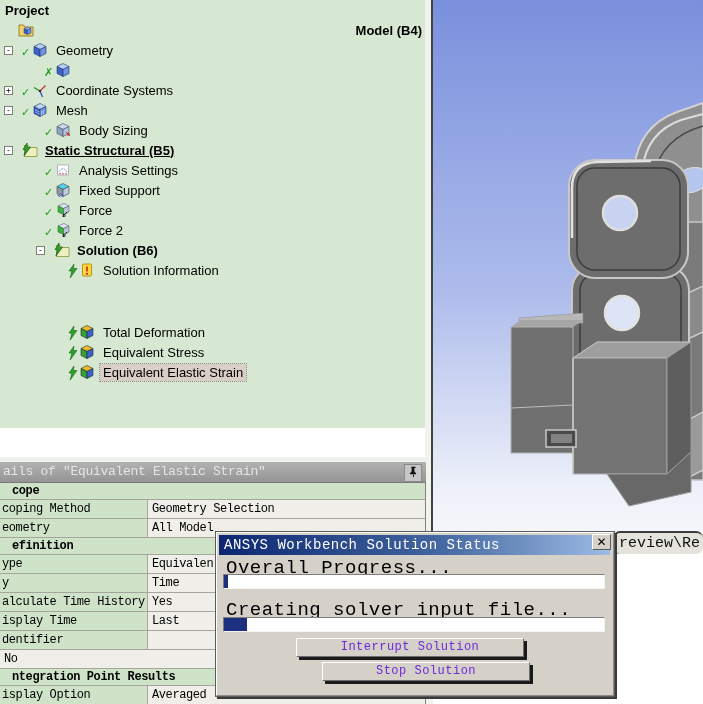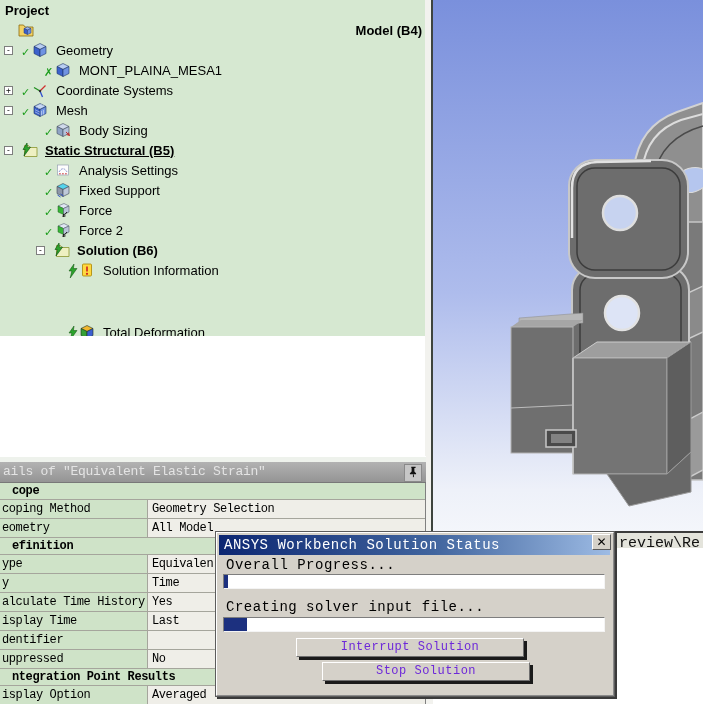--- a/index.html
+++ b/index.html
@@ -1,42 +1,42 @@
 <!DOCTYPE html>
 <html><head>
 <meta charset="utf-8">
 <style>
   html,body{margin:0;padding:0;background:#fff;}
   #root{position:relative;width:703px;height:704px;overflow:hidden;
         font-family:"Liberation Sans",sans-serif;background:#fff;}
 
   
-  .tree{position:absolute;left:0;top:0;width:425px;height:336px;
+  .tree{position:absolute;left:0;top:0;width:425px;height:428px;
         background:#d6e8d1;overflow:hidden;}
   .trow{height:20px;display:flex;align-items:center;white-space:nowrap;
         font-size:13px;color:#000;}
   .trow .lbl{padding:1px 3px;}
   .trow.sel .lbl{background:#d9cfc6;outline:1px dotted #8a8a8a;}
   .exp{width:9px;height:9px;box-sizing:border-box;border:1px solid #7e7e7e;
        background:#fff;font:8px/7px "DejaVu Sans Mono",monospace;text-align:center;
        margin-right:8px;flex:none;color:#111;}
   .mark{width:11px;flex:none;font:bold 11px/11px "DejaVu Sans",sans-serif;
         color:#1a9c1a;transform:translateY(2px);}
   .ticon{width:17px;height:16px;flex:none;margin-right:4px;}
   .b{font-weight:bold;} .u{text-decoration:underline;}
 
   
   .vsep{position:absolute;left:425px;top:0;width:8px;height:704px;background:#f2f2ee;}
   .vline{position:absolute;left:431px;top:0;width:2px;height:533px;background:#3e443e;}
   .viewport{position:absolute;left:433px;top:0;width:270px;height:533px;
             background:linear-gradient(#7a90dc,#aebcec 55%,#eef1f9 92%,#f4f6fb);}
-  .tabstrip{position:absolute;left:613px;top:531px;width:90px;height:17px;
+  .tabstrip{position:absolute;left:613px;top:531px;width:90px;height:23px;
             background:#e4e4dc;border-top:2px solid #3c3c3c;border-left:2px solid #3c3c3c;
             box-sizing:border-box;font:15px/21px "Liberation Mono","DejaVu Sans Mono",monospace;
-            color:#111;padding-left:4px;overflow:hidden;}
+            color:#111;padding-left:4px;overflow:hidden;border-radius:7px;}
   .white-br{position:absolute;left:613px;top:554px;width:90px;height:150px;background:#fff;}
 
   
   .details{position:absolute;left:0;top:456px;width:426px;height:248px;overflow:hidden;
            font-family:"Liberation Mono","DejaVu Sans Mono",monospace;}
   .dgap{height:5px;background:#eef2ec;border-top:1px solid #fff;}
   .dhead{height:20px;background:linear-gradient(#b2b2b2,#949494);
          border-bottom:1px solid #787878;color:#e4e4e4;
          font-size:13px;line-height:20px;padding-left:3px;position:relative;
          letter-spacing:-0.3px;white-space:nowrap;}
@@ -61,21 +61,21 @@
        border-right:1px solid #8a8a8a;border-bottom:1px solid #8a8a8a;}
   .dlg-title{position:absolute;left:3px;right:4px;top:3px;height:20px;
        background:linear-gradient(90deg,#0c2672,#41659e 55%,#9dbbe4);
        color:#fff;font-weight:normal;font-size:14px;line-height:20px;padding-left:5px;
        letter-spacing:.5px;white-space:nowrap;overflow:hidden;}
   .dlg-close{position:absolute;right:3px;top:2px;width:19px;height:16px;
        background:#d5d1c9;border-top:1px solid #fff;border-left:1px solid #fff;
        border-right:1.5px solid #5a5a5a;border-bottom:1.5px solid #5a5a5a;
        font:bold 12px/15px "DejaVu Sans",sans-serif;text-align:center;color:#000;
        box-sizing:border-box;cursor:default;}
-  .dlg-lab{position:absolute;left:10px;font-size:14px;letter-spacing:.5px;color:#000;}
+  .dlg-lab{position:absolute;left:10px;font-size:19px;letter-spacing:.5px;color:#000;}
   .pbar{position:absolute;left:7px;right:9px;height:15px;background:#fff;
        border-top:1.5px solid #7e7e7e;border-left:1.5px solid #7e7e7e;
        border-bottom:1px solid #f4f4f4;border-right:1px solid #f4f4f4;box-sizing:border-box;}
   .pfill{height:100%;background:#1c307f;}
   .dlg-btn{position:absolute;height:19px;background:#d5d1c9;
        border-top:1px solid #fff;border-left:1px solid #fff;
        border-right:1.5px solid #6e6e6e;border-bottom:1.5px solid #6e6e6e;
        box-shadow:3px 3px 0 #1a1a1a;box-sizing:border-box;
        font-size:12px;letter-spacing:.5px;text-align:center;line-height:17px;color:#6d28d9;
        cursor:default;}
@@ -108,21 +108,20 @@
           </svg></span>
         <span class="lbl">Geometry</span>
       </div>
       <div class="trow" style="padding-left: 44px;">
         <span class="mark">✗</span>
         <span class="ticon"><svg width="16" height="16" viewBox="0 0 16 16">
             <polygon points="2,4.5 8,1.5 14,4.5 8,7.5" fill="#b9cef2" stroke="#1c3366" stroke-width=".6"></polygon>
             <polygon points="2,4.5 8,7.5 8,14.5 2,11.5" fill="#3c62cc" stroke="#1c3366" stroke-width=".6"></polygon>
             <polygon points="14,4.5 8,7.5 8,14.5 14,11.5" fill="#7093e2" stroke="#1c3366" stroke-width=".6"></polygon>
           </svg></span>
-        <span class="lbl">MONT_PLAINA_MESA1</span>
       </div>
       <div class="trow" style="padding-left: 4px;">
         <span class="exp">+</span>
         <span class="mark">✓</span>
         <span class="ticon"><svg width="16" height="16" viewBox="0 0 16 16">
             <line x1="8" y1="9" x2="13.5" y2="3.5" stroke="#d03030" stroke-width="1.3"></line>
             <line x1="8" y1="9" x2="2" y2="5.5" stroke="#209020" stroke-width="1.3"></line>
             <line x1="8" y1="9" x2="10.5" y2="15" stroke="#3050d0" stroke-width="1.3"></line>
             <circle cx="8" cy="9" r="1.2" fill="#303030"></circle>
           </svg></span>
@@ -229,20 +228,31 @@
       <div class="trow" style="padding-left: 68px;">
         <span class="mark"><svg width="10" height="14" viewBox="0 0 10 14">
             <polygon points="6,0 1,7 3.8,7 2.2,14 9,4.5 5.4,4.5" fill="#2ba32b" stroke="#0c4c0c" stroke-width=".5"></polygon>
           </svg></span>
         <span class="ticon"><svg width="16" height="16" viewBox="0 0 16 16">
             <polygon points="2,4.5 8,1.5 14,4.5 8,7.5" fill="#f0b830" stroke="#203020" stroke-width=".6"></polygon>
             <polygon points="2,4.5 8,7.5 8,14.5 2,11.5" fill="#35a035" stroke="#203020" stroke-width=".6"></polygon>
             <polygon points="14,4.5 8,7.5 8,14.5 14,11.5" fill="#3c5fd0" stroke="#203020" stroke-width=".6"></polygon>
           </svg></span>
         <span class="lbl">Equivalent Stress</span>
+      </div>
+      <div class="trow sel" style="padding-left: 68px;">
+        <span class="mark"><svg width="10" height="14" viewBox="0 0 10 14">
+            <polygon points="6,0 1,7 3.8,7 2.2,14 9,4.5 5.4,4.5" fill="#2ba32b" stroke="#0c4c0c" stroke-width=".5"></polygon>
+          </svg></span>
+        <span class="ticon"><svg width="16" height="16" viewBox="0 0 16 16">
+            <polygon points="2,4.5 8,1.5 14,4.5 8,7.5" fill="#f0b830" stroke="#203020" stroke-width=".6"></polygon>
+            <polygon points="2,4.5 8,7.5 8,14.5 2,11.5" fill="#35a035" stroke="#203020" stroke-width=".6"></polygon>
+            <polygon points="14,4.5 8,7.5 8,14.5 14,11.5" fill="#3c5fd0" stroke="#203020" stroke-width=".6"></polygon>
+          </svg></span>
+        <span class="lbl">Equivalent Elastic Strain</span>
       </div>
     </div>
 
   <div class="vsep"></div>
   <div class="vline"></div>
 
   <div class="viewport">
     <svg width="270" height="533" viewBox="0 0 270 533">
 
       <path d="M 270,103 L 244,112 Q 206,126 201,168 L 200,196 L 200,290 L 270,290 Z" fill="#8f8f8f" stroke="#d2d2d2" stroke-width="2"></path>
@@ -318,21 +328,20 @@
         </div>
         <div class="drow">
           <div class="dlab">isplay Time</div>
           <div class="dval">Last</div>
         </div>
         <div class="drow">
           <div class="dlab">dentifier</div>
           <div class="dval"></div>
         </div>
         <div class="drow">
-          <div class="dlab">uppressed</div>
           <div class="dval">No</div>
         </div>
         <div class="dcat">ntegration Point Results</div>
         <div class="drow">
           <div class="dlab">isplay Option</div>
           <div class="dval">Averaged</div>
         </div>
       </div>
   </div>
 

